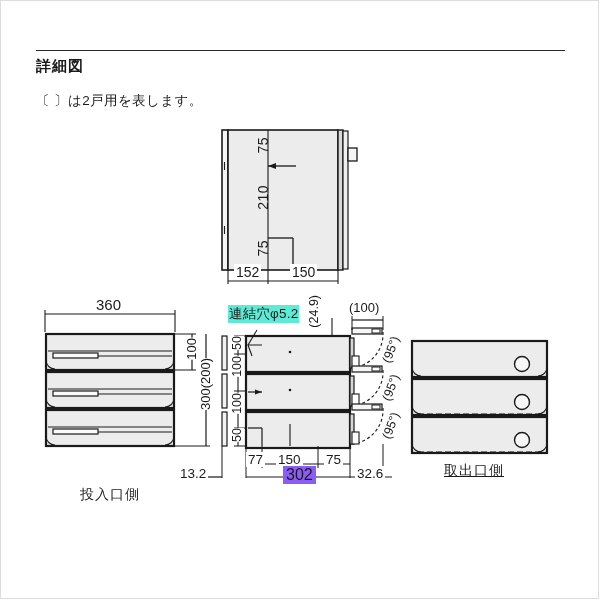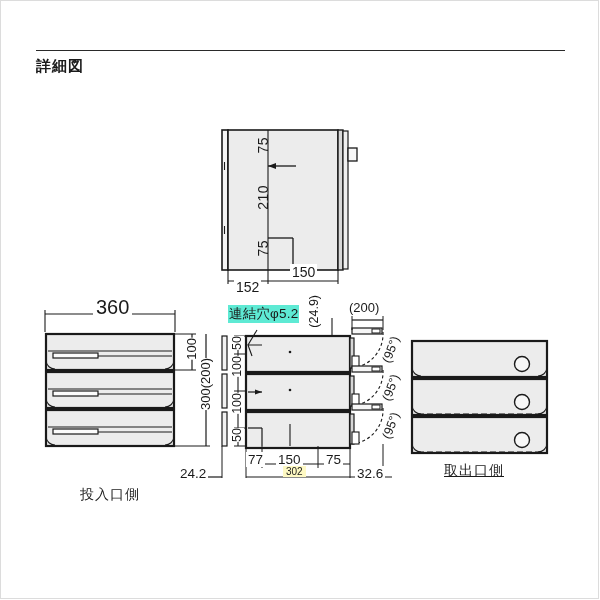--- a/index.html
+++ b/index.html
@@ -21,20 +21,21 @@
   .cap{font-size:14px;letter-spacing:1px;color:#1b1b1b;position:absolute;}
 </style>
 </head>
 <body>
 
 <div class="page">
 
   <div class="frame"></div>
   <div class="rule"></div>
   <div class="title">詳細図</div>
+  <div class="note">〔  〕は2戸用を表します。</div>
 
   <svg width="600" height="600">
 
     <g>
 
       <rect x="222" y="130" width="6" height="140" fill="#f4f4f4" stroke="#1a1a1a" stroke-width="1.6"></rect>
 
       <rect x="228" y="130" width="110" height="140" fill="#ececec" stroke="#1a1a1a" stroke-width="1.6"></rect>
 
       <rect x="338" y="130" width="5" height="140" fill="#d8d8d8" stroke="#1a1a1a" stroke-width="1.4"></rect>
@@ -185,43 +186,43 @@
       <path d="M547,444 A9,9 0 0 1 538,452" fill="none" stroke="#1a1a1a" stroke-width="1.1"></path>
 
       <line x1="418" y1="414" x2="541" y2="414" stroke="#1a1a1a" stroke-width="1.2" stroke-dasharray="6,3"></line>
       <line x1="418" y1="452" x2="541" y2="452" stroke="#1a1a1a" stroke-width="1.2" stroke-dasharray="6,3"></line>
     </g>
   </svg>
 
   <div style="position:absolute;left:255px;top:137px;font-size:14px;writing-mode:vertical-rl;transform:rotate(180deg);letter-spacing:0.5px;">75</div>
   <div style="position:absolute;left:255px;top:185px;font-size:14px;writing-mode:vertical-rl;transform:rotate(180deg);letter-spacing:0.5px;">210</div>
   <div style="position:absolute;left:255px;top:240px;font-size:14px;writing-mode:vertical-rl;transform:rotate(180deg);letter-spacing:0.5px;">75</div>
-  <div style="position:absolute;left:234px;top:264px;font-size:14px;background:#fff;padding:0 2px;margin-top:15px;">152</div>
+  <div style="position:absolute;left:234px;top:264px;font-size:14px;background:#fff;padding:0 2px;">152</div>
   <div style="position:absolute;left:290px;top:264px;font-size:14px;background:#fff;padding:0 2px;">150</div>
 
-  <div style="position:absolute;left:93px;top:296px;font-size:20px;background:#fff;padding:0 3px;">360</div>
+  <div style="position:absolute;left:93px;top:296px;font-size:15px;background:#fff;padding:0 3px;">360</div>
   <div style="position:absolute;left:184px;top:338px;font-size:13px;writing-mode:vertical-rl;transform:rotate(180deg);background:#fff;">100</div>
   <div style="position:absolute;left:198px;top:358px;font-size:13px;writing-mode:vertical-rl;transform:rotate(180deg);background:#fff;">300(200)</div>
   <div class="cap" style="left:80px;top:458px;margin-top:28px;">投入口側</div>
 
   <div style="position:absolute;left:228px;top:305px;font-size:13.5px;letter-spacing:0.2px;background:#5eead4;padding:0 1px;">連結穴φ5.2</div>
   <div style="position:absolute;left:307px;top:295px;font-size:12.5px;writing-mode:vertical-rl;transform:rotate(180deg);background:#fff;">(24.9)</div>
-  <div style="position:absolute;left:348px;top:300px;font-size:13px;background:#fff;padding:0 1px;">(200)</div>
+  <div style="position:absolute;left:348px;top:300px;font-size:13px;background:#fff;padding:0 1px;">(100)</div>
 
   <div style="position:absolute;left:230px;top:336px;font-size:12.5px;writing-mode:vertical-rl;transform:rotate(180deg);background:#fff;">50</div>
   <div style="position:absolute;left:230px;top:356px;font-size:12.5px;writing-mode:vertical-rl;transform:rotate(180deg);background:#fff;">100</div>
   <div style="position:absolute;left:230px;top:393px;font-size:12.5px;writing-mode:vertical-rl;transform:rotate(180deg);background:#fff;">100</div>
   <div style="position:absolute;left:230px;top:428px;font-size:12.5px;writing-mode:vertical-rl;transform:rotate(180deg);background:#fff;">50</div>
 
   <div style="position:absolute;left:384px;top:336px;font-size:12.5px;writing-mode:vertical-rl;transform:rotate(200deg);">(95°)</div>
   <div style="position:absolute;left:384px;top:374px;font-size:12.5px;writing-mode:vertical-rl;transform:rotate(200deg);">(95°)</div>
   <div style="position:absolute;left:384px;top:412px;font-size:12.5px;writing-mode:vertical-rl;transform:rotate(200deg);">(95°)</div>
 
   <div style="position:absolute;left:246px;top:452px;font-size:13.5px;background:#fff;padding:0 2px;">77</div>
   <div style="position:absolute;left:276px;top:452px;font-size:13.5px;background:#fff;padding:0 2px;">150</div>
   <div style="position:absolute;left:324px;top:452px;font-size:13.5px;background:#fff;padding:0 2px;">75</div>
-  <div style="position:absolute;left:283px;top:466px;font-size:10px;background:#fef9c3;padding:0 3px;">302</div>
-  <div style="position:absolute;left:178px;top:466px;font-size:13.5px;background:#fff;padding:0 2px;">24.2</div>
+  <div style="position:absolute;left:283px;top:466px;font-size:16px;background:#8b5cf6;padding:0 3px;">302</div>
+  <div style="position:absolute;left:178px;top:466px;font-size:13.5px;background:#fff;padding:0 2px;">13.2</div>
   <div style="position:absolute;left:355px;top:466px;font-size:13.5px;background:#fff;padding:0 2px;">32.6</div>
 
   <div class="cap" style="left:444px;top:462px;text-decoration:underline;">取出口側</div>
 
 </div>
 
 </body></html>

